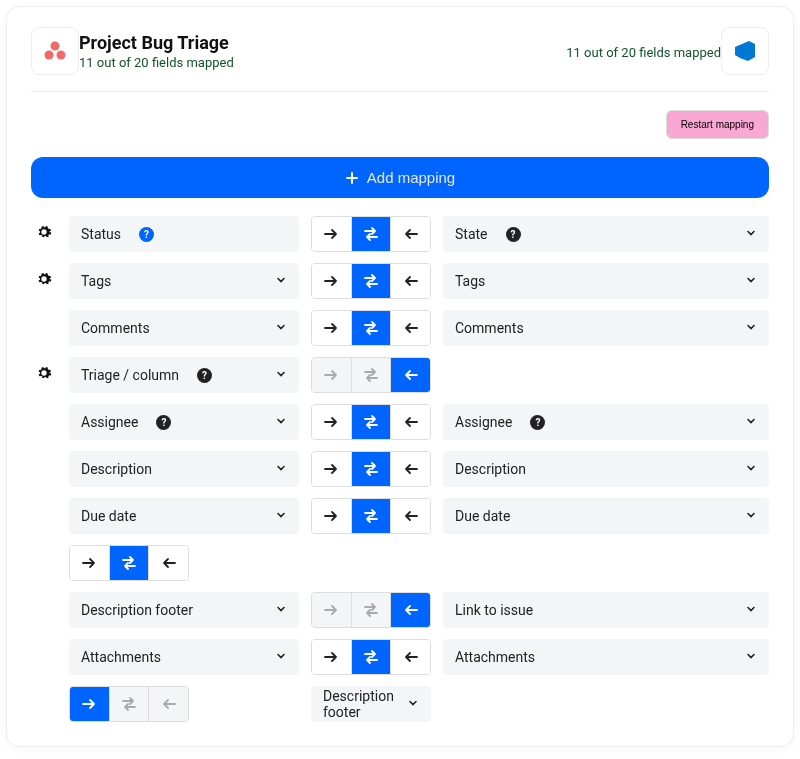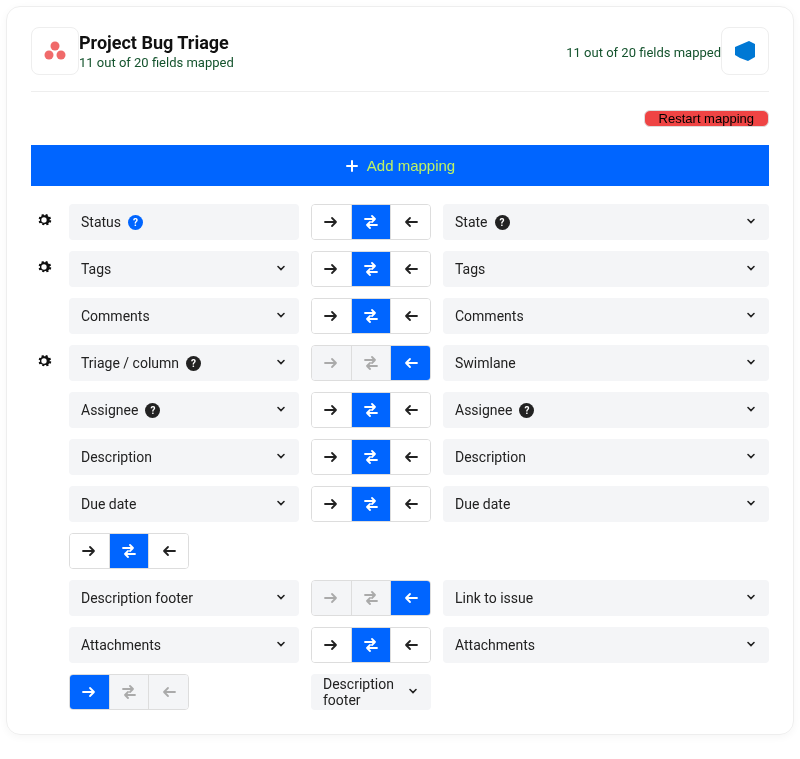--- a/index.html
+++ b/index.html
@@ -5,27 +5,27 @@
   * { box-sizing: border-box; margin: 0; padding: 0; }
   body { font-family: -apple-system, BlinkMacSystemFont, "Segoe UI", Roboto, sans-serif; background: #fff; width: 800px; height: 759px; }
   .card { border: 1px solid #eee; border-radius: 14px; margin: 6px; padding: 20px 24px 24px; box-shadow: 0 2px 8px rgba(0,0,0,0.04); }
   .header { display: flex; justify-content: space-between; align-items: flex-start; padding-bottom: 16px; border-bottom: 1px solid #eee; }
   .proj { display: flex; align-items: center; }
   .proj.right { flex-direction: row-reverse; text-align: right; }
   .proj-icon { width: 48px; height: 48px; border: 1px solid #eee; border-radius: 8px; display: flex; align-items: center; justify-content: center; }
   .proj-info h2 { font-size: 18px; font-weight: 700; color: #111; }
   .proj-info p { font-size: 13px; color: #14532d; margin-top: 2px; }
   .actions { display: flex; justify-content: flex-end; margin-top: 18px; }
-  .btn-outline { background: #ef4444; border: 1px solid #ddd; border-radius: 6px; padding: 0 14px; font-size: 13px; cursor: pointer; }
-  .btn-primary { display: flex; align-items: center; justify-content: center; gap: 8px; background: #0065FF; color: #bef264; border: none; border-radius: 0; width: 100%; padding: 12px; font-size: 15px; font-weight: 500; margin-top: 18px; cursor: pointer; }
+  .btn-outline { background: #f9a8d4; border: 1px solid #ddd; border-radius: 6px; padding: 8px 14px; font-size: 10px; cursor: pointer; }
+  .btn-primary { display: flex; align-items: center; justify-content: center; gap: 8px; background: #0065FF; color: #e5e5e5; border: none; border-radius: 12px; width: 100%; padding: 12px; font-size: 15px; font-weight: 500; margin-top: 18px; cursor: pointer; }
   .rows { margin-top: 18px; display: flex; flex-direction: column; gap: 11px; }
   .row { display: grid; grid-template-columns: 26px 230px 120px 1fr; align-items: center; gap: 12px; }
   .gear-slot { width: 26px; display: flex; justify-content: center; }
   .field { background: #F4F5F7; border-radius: 4px; height: 36px; display: flex; align-items: center; justify-content: space-between; padding: 0 12px; font-size: 14px; color: #222; }
-  .field .label { display: flex; align-items: center; gap: 7px; }
+  .field .label { display: flex; align-items: center; gap: 18px; }
   .help { width: 15px; height: 15px; border-radius: 50%; font-size: 10px; font-weight: 700; color: #fff; display: inline-flex; align-items: center; justify-content: center; }
   .help.blue { background: #0065FF; }
   .help.black { background: #222; }
   .dir-group { display: flex; border: 1px solid #ddd; border-radius: 4px; overflow: hidden; height: 36px; width: 120px; }
   .dir-btn { flex: 1; display: flex; align-items: center; justify-content: center; background: #fff; border: none; border-right: 1px solid #ddd; cursor: pointer; }
   .dir-btn:last-child { border-right: none; }
   .dir-btn.active { background: #0065FF; }
   .dir-btn.disabled { background: #F4F5F7; }
   .dir-btn svg path { stroke: #222; }
   .dir-btn.active svg path { stroke: #fff; }
@@ -213,28 +213,20 @@
             <svg width="16" height="14" viewBox="0 0 16 14">
               <path d="M2 4 H12 M9 1 L12 4 L9 7 M14 10 H4 M7 7 L4 10 L7 13" stroke-width="1.8" fill="none" stroke-linecap="round" stroke-linejoin="round"></path>
             </svg>
           </button>
           <button class="dir-btn active">
             <svg width="16" height="12" viewBox="0 0 16 12">
               <path d="M14 6 H3 M7 2 L3 6 L7 10" stroke-width="1.8" fill="none" stroke-linecap="round" stroke-linejoin="round"></path>
             </svg>
           </button>
         </div>
-        <div class="field">
-          <span class="label">
-            <span>Swimlane</span>
-          </span>
-          <span><svg width="12" height="12" viewBox="0 0 12 12">
-              <path d="M3 4.5 L6 7.5 L9 4.5" stroke="#222" stroke-width="1.6" fill="none" stroke-linecap="round"></path>
-            </svg></span>
-        </div>
       </div>
       <div class="row">
         <div class="gear-slot"></div>
         <div class="field">
           <span class="label">
             <span>Assignee</span>
             <span class="help black">?</span>
           </span>
           <span><svg width="12" height="12" viewBox="0 0 12 12">
               <path d="M3 4.5 L6 7.5 L9 4.5" stroke="#222" stroke-width="1.6" fill="none" stroke-linecap="round"></path>

